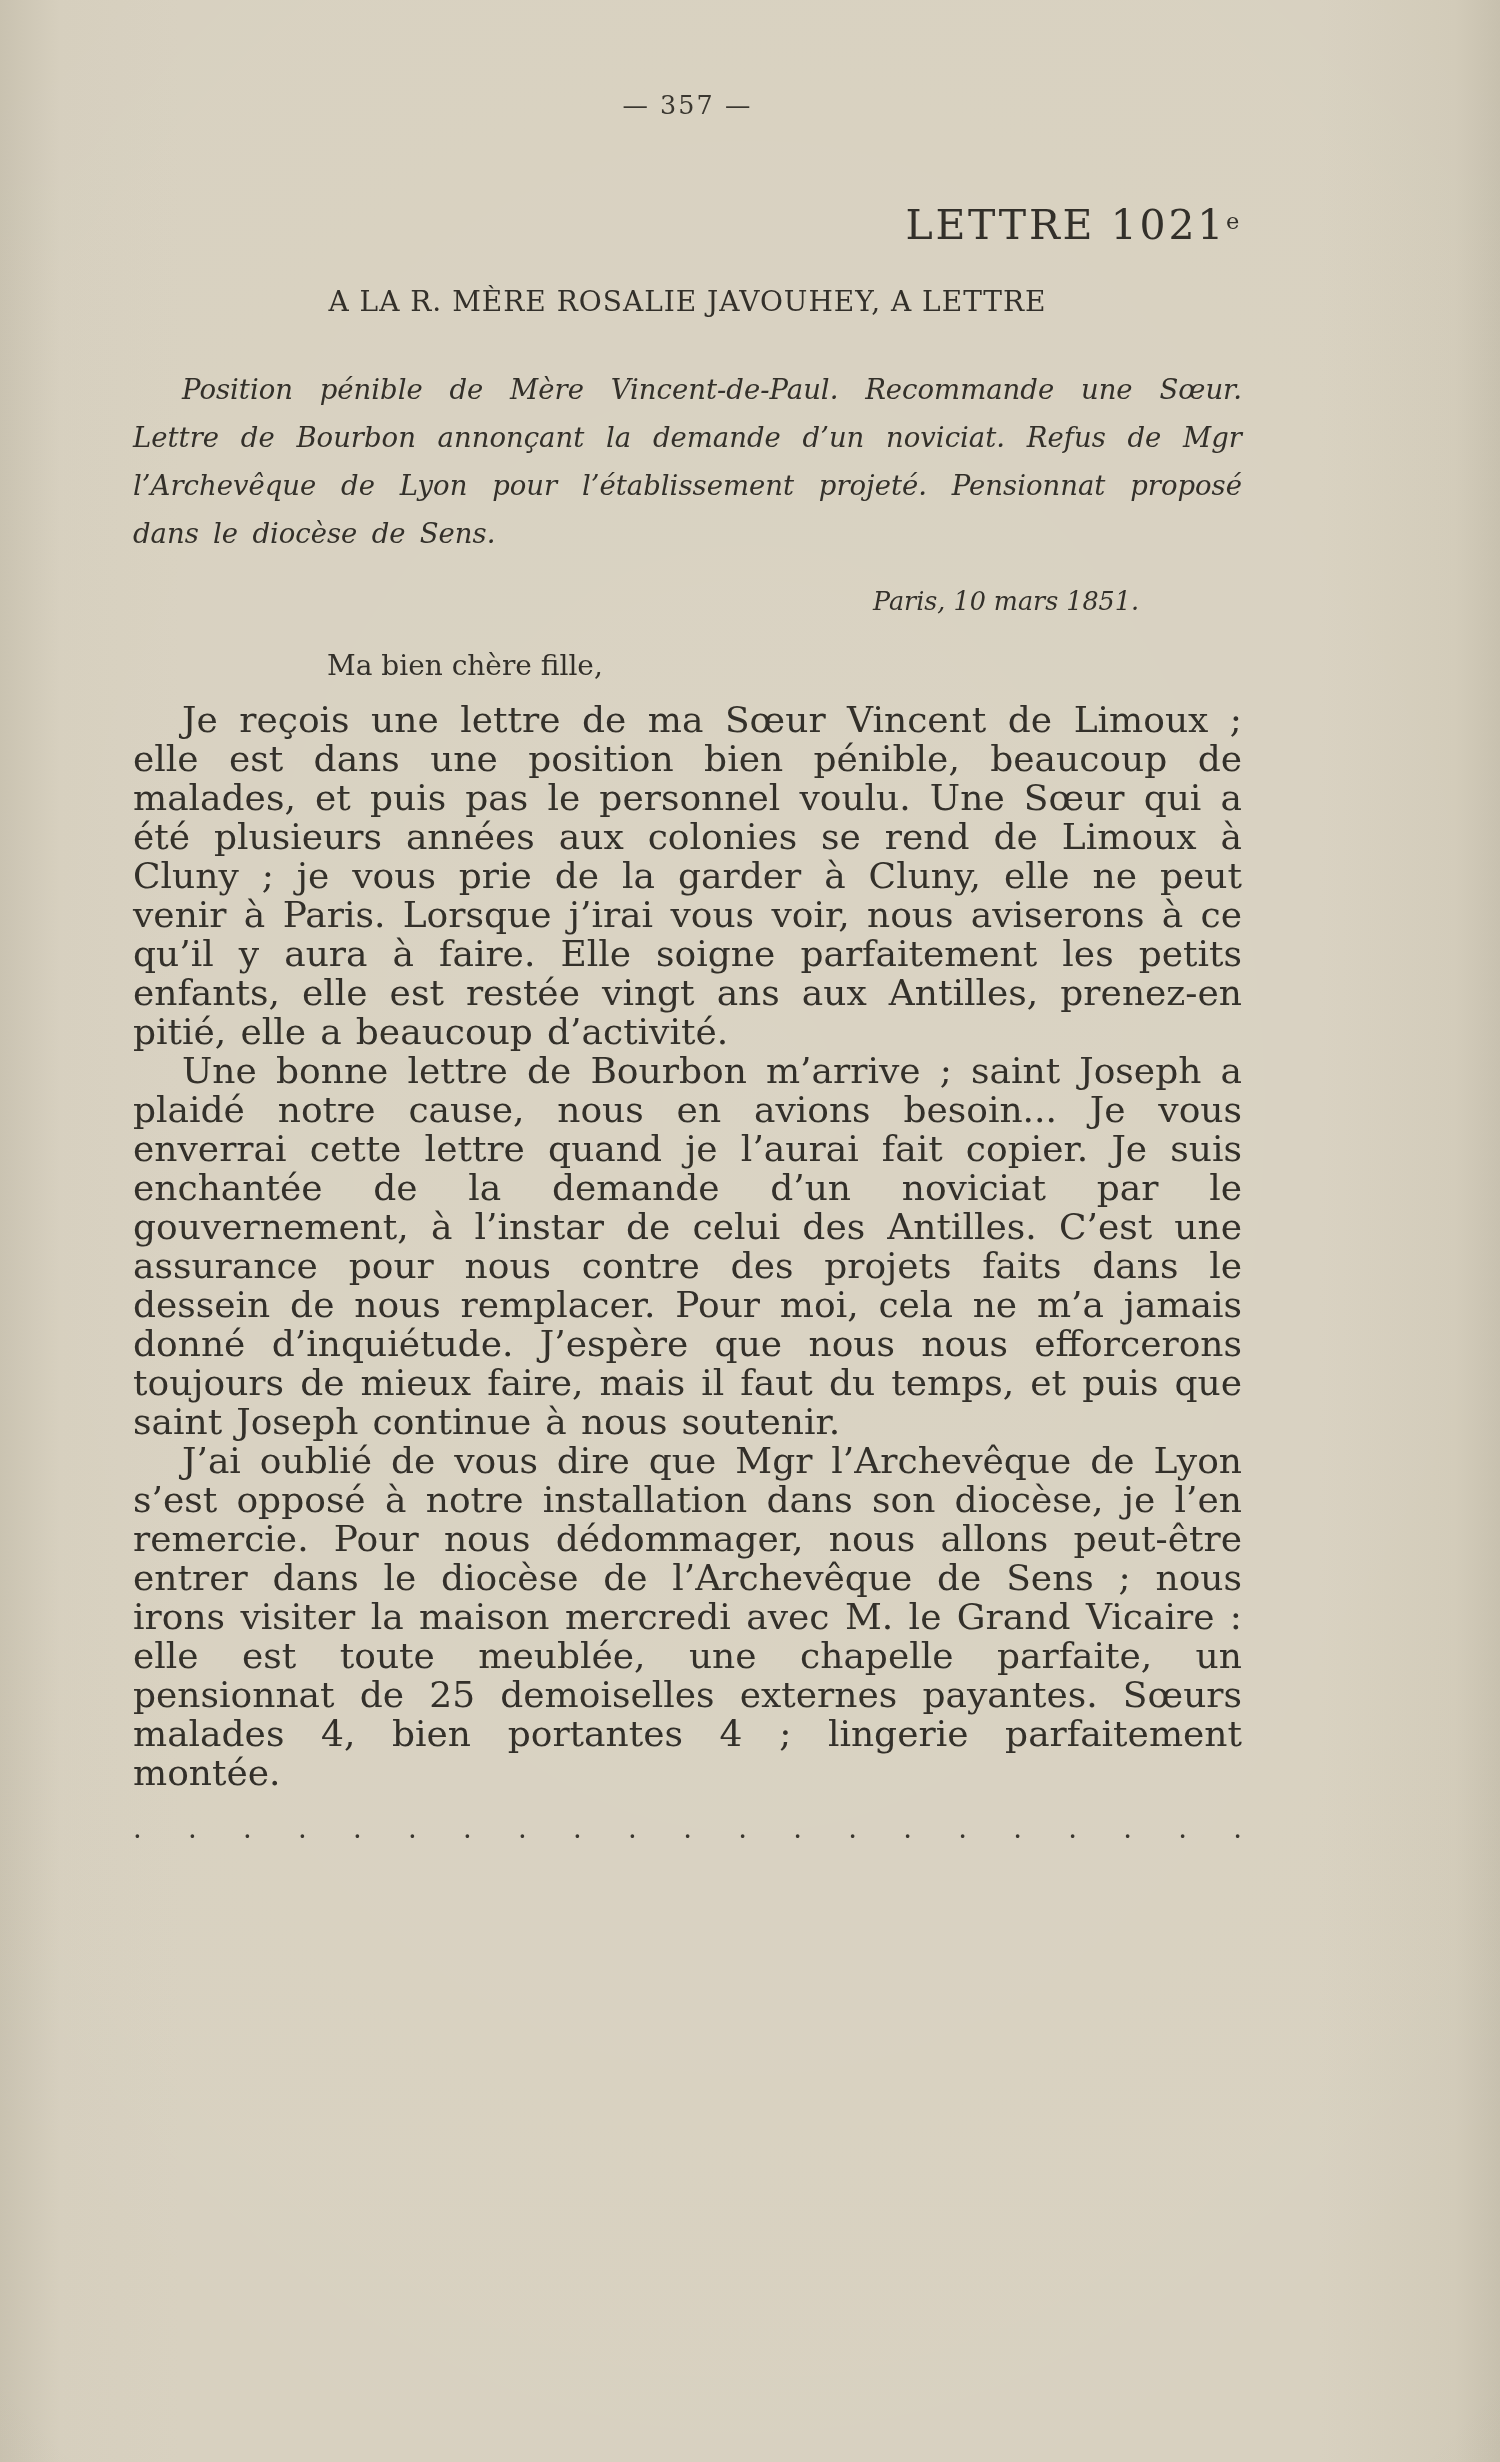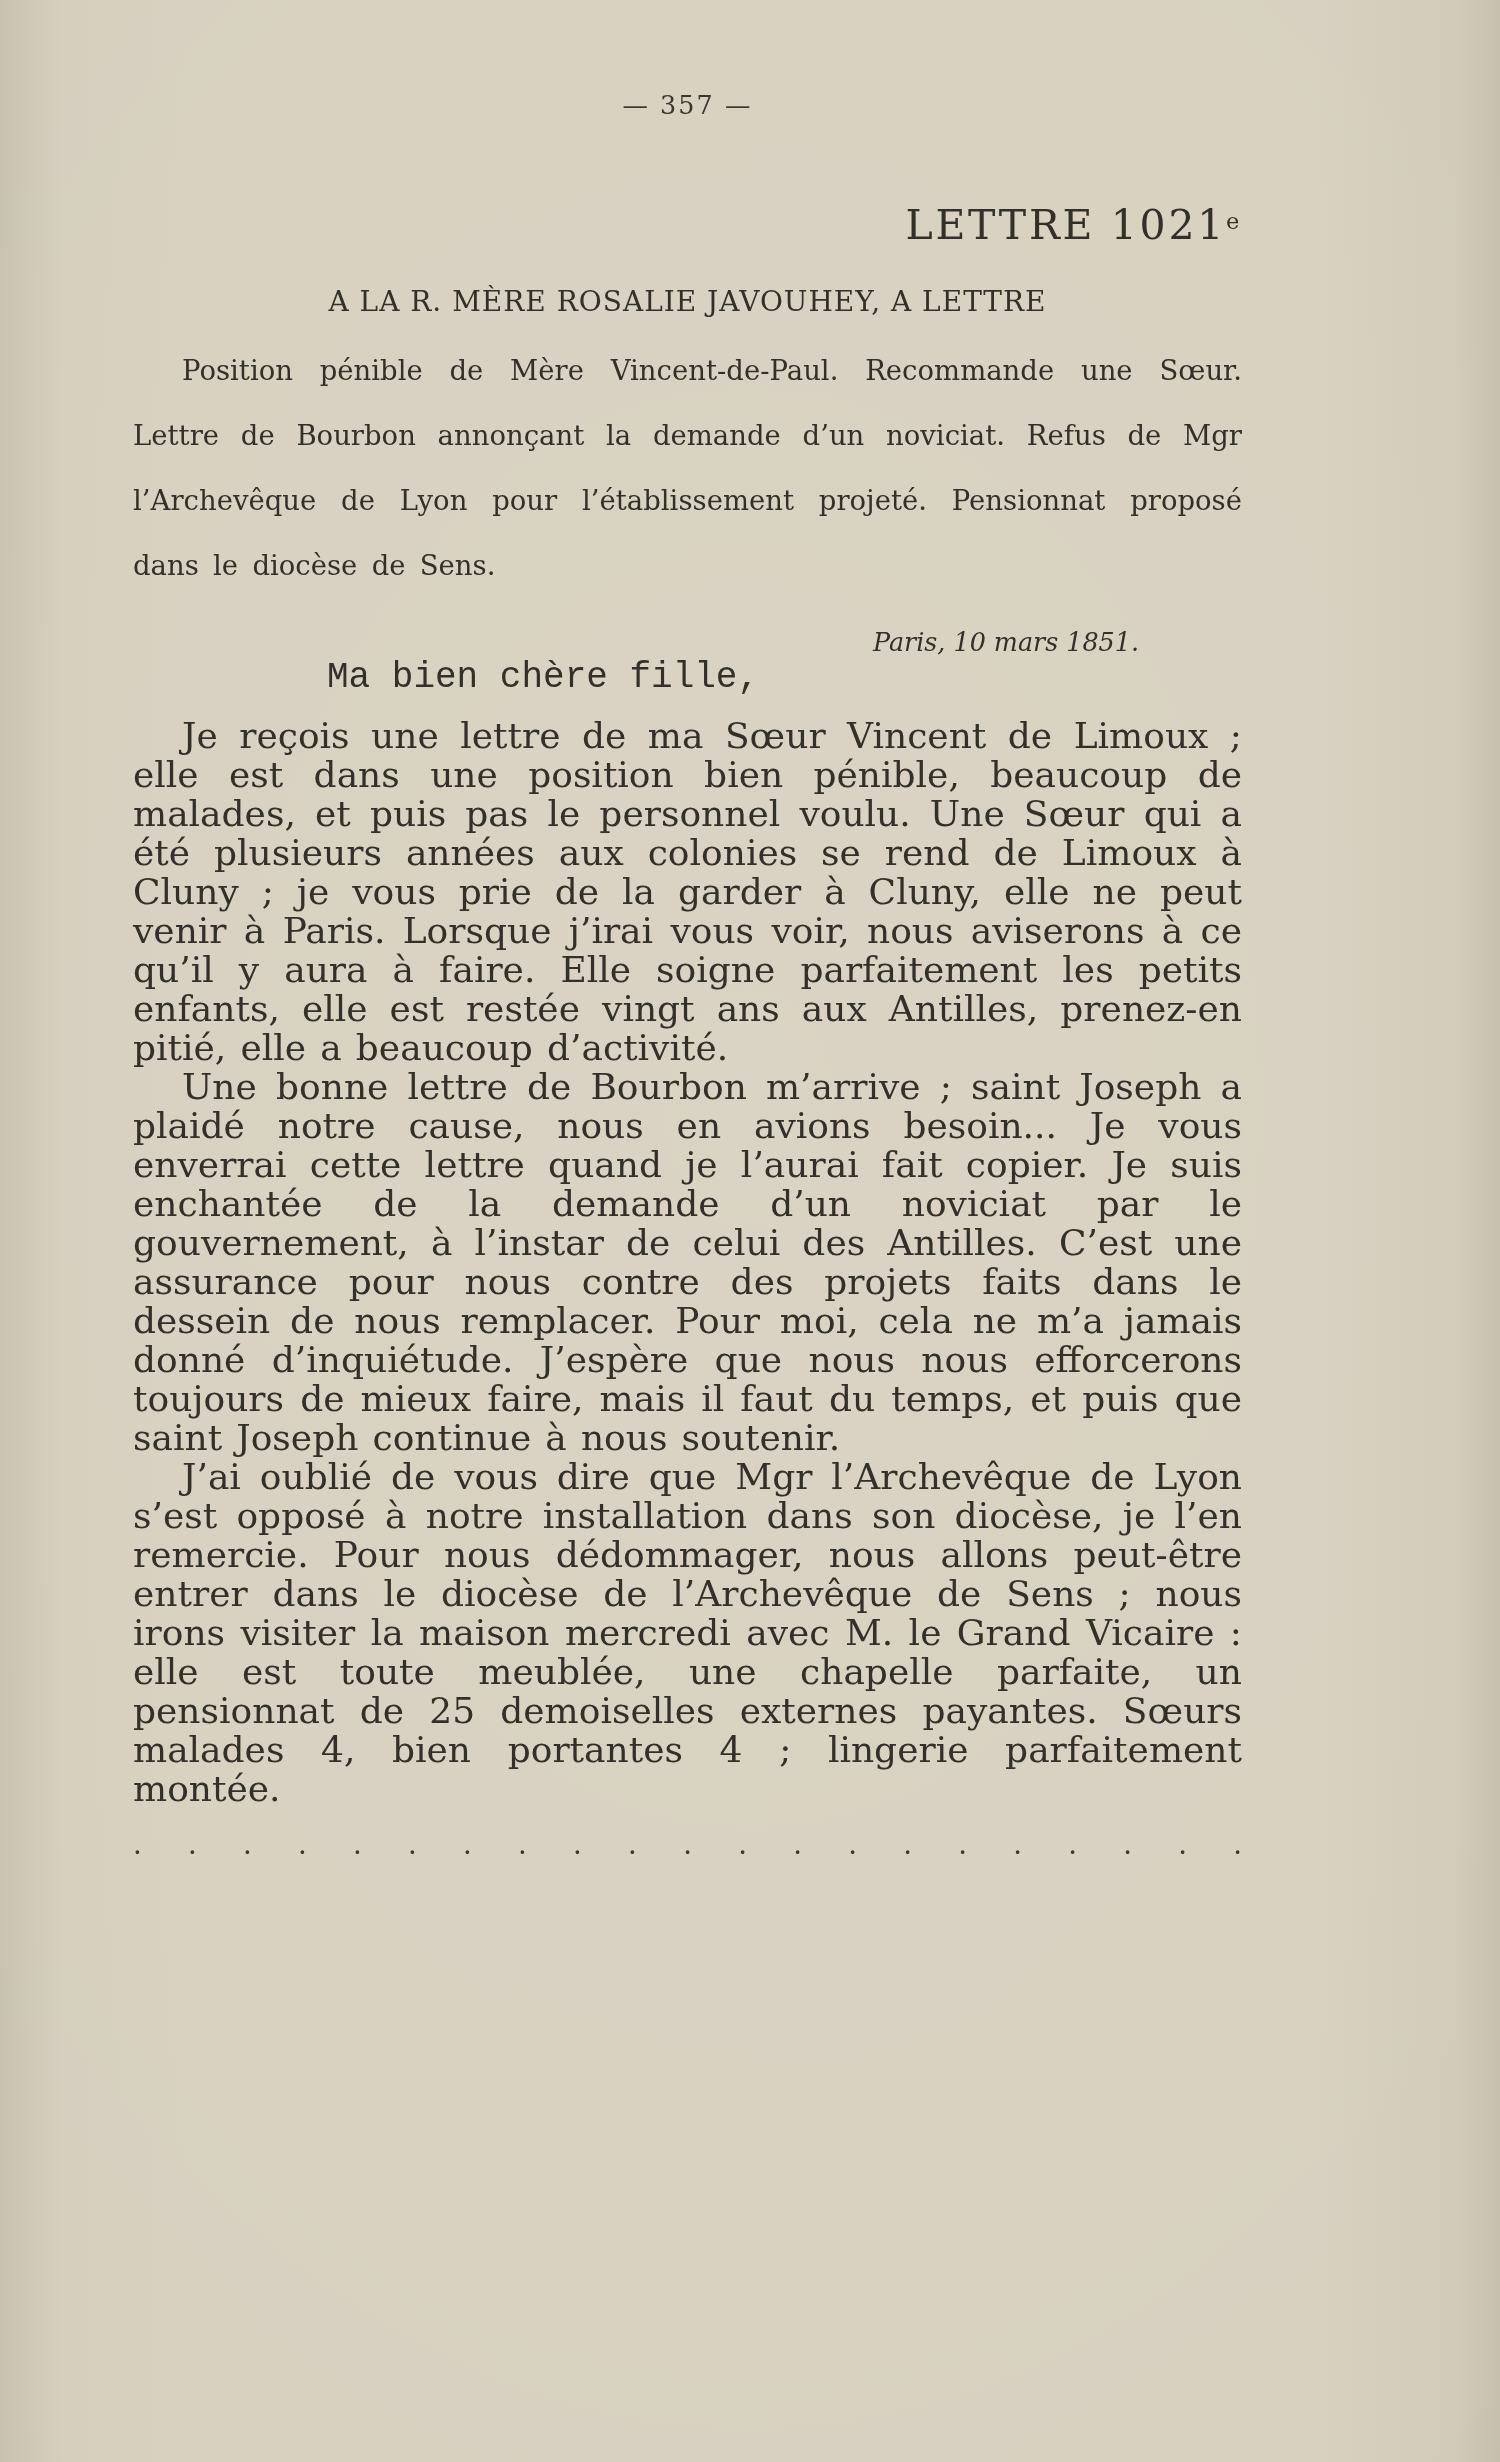--- a/index.html
+++ b/index.html
@@ -47,38 +47,39 @@
     font-size: 0.55em;
     vertical-align: 9.6px;
   }
   .recipient {
     margin-top: 36px;
     text-align: center;
     font-size: 28px;
     letter-spacing: 1px;
   }
   .summary {
-    margin-top: 20px;
+    margin-top: 47px;
+    font-style: italic;
     font-size: 27.5px;
-    line-height: 65px;
+    line-height: 48px;
     text-align: justify;
     text-indent: 49px;
     word-spacing: 5.5px;
   }
   .dateline {
     margin-top: 29px;
     text-align: right;
     padding-right: 103px;
     font-size: 25.4px;
     font-style: italic;
   }
   .salutation {
+    margin-top: 33px;
     margin-left: 194px;
-    font-size: 36px;
-    font-family: Liberation Mono, monospace;
+    font-size: 28px;
   }
   .letter-body { margin-top: 18px; }
   .letter-body p {
     margin: 0;
     font-size: 36px;
     line-height: 39px;
     text-align: justify;
     text-indent: 49px;
     word-spacing: 2.7px;
   }

